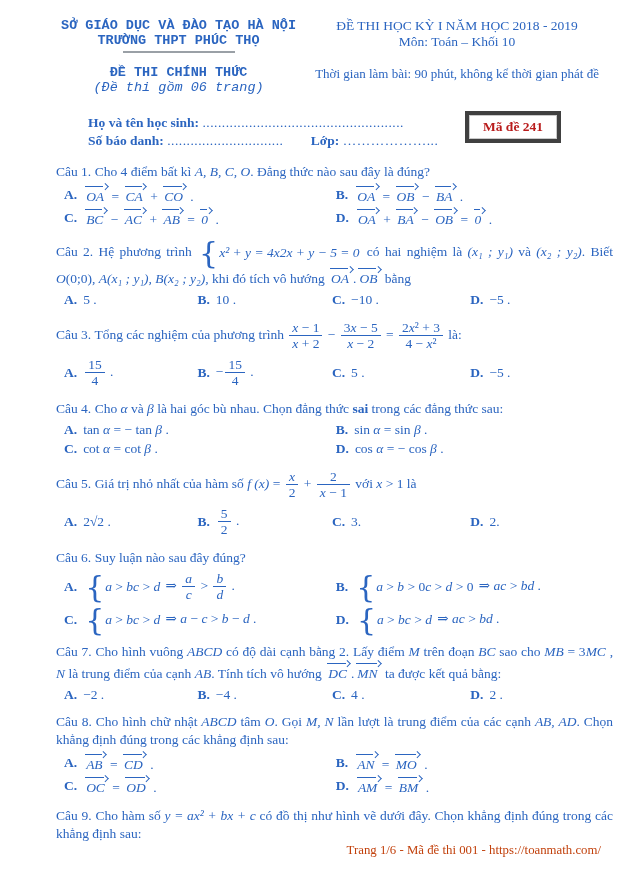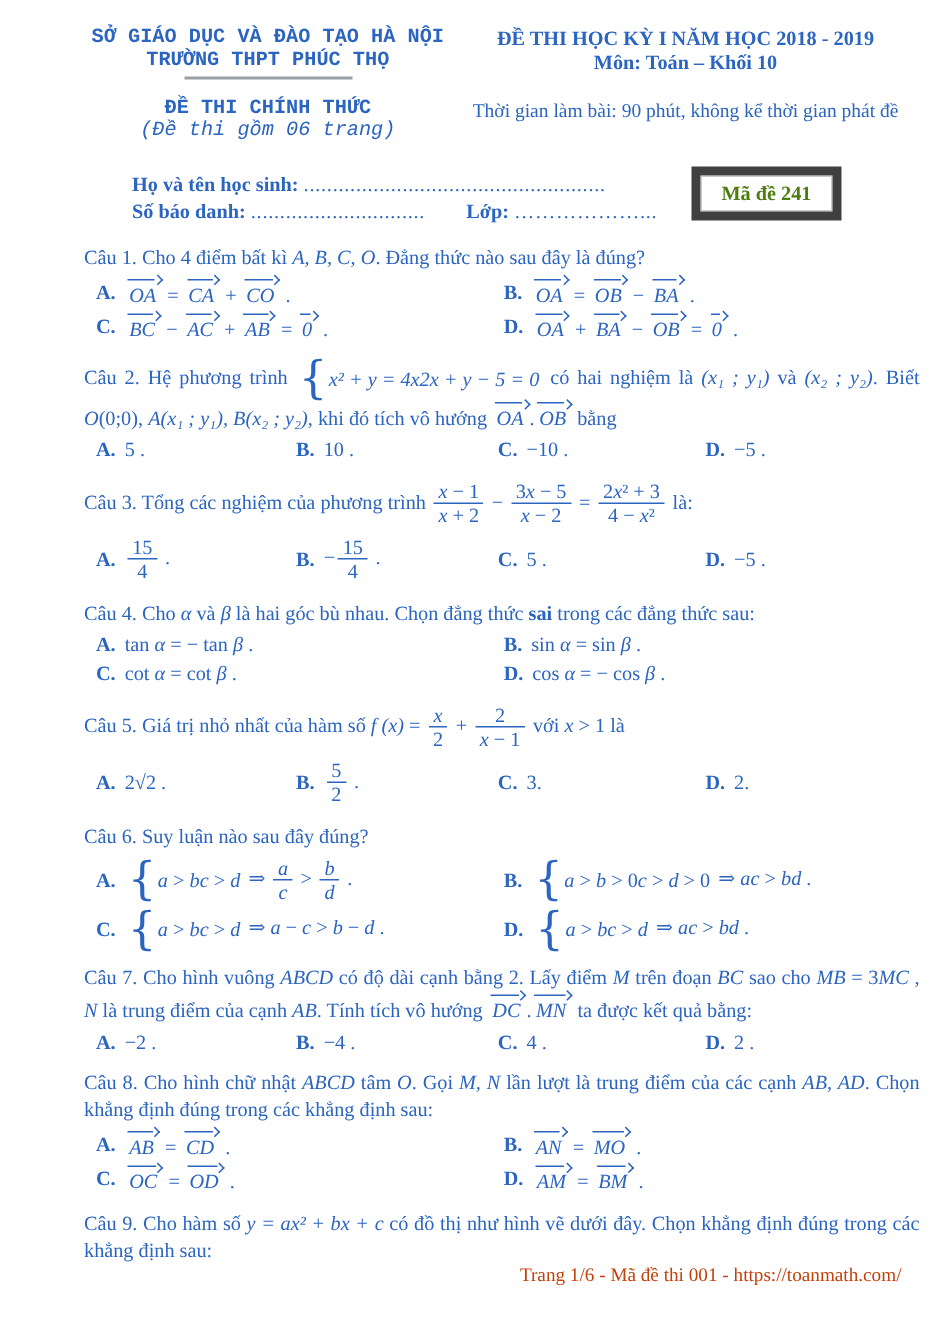--- a/index.html
+++ b/index.html
@@ -13,32 +13,32 @@
 
   
   .hdr{display:flex;}
   .hdr-left{width:44%;text-align:center;font-family:Liberation Mono, monospace;}
   .hdr-right{width:56%;text-align:center;}
   .hl1{font-weight:600;}
   .hl2{font-weight:bold;}
   .hdr-rule{width:112px;height:2px;background:#9aa0a6;margin:3px auto 0;}
   .hl3{font-weight:bold;margin-top:12px;}
   .hl4{font-style:italic;}
-  .hr1,.hr2{font-weight:bold;}
+  .hr1,.hr2{font-weight:normal;}
   .hr3{margin-top:16px;font-size:13px;}
 
   
   .student{position:relative;margin-top:20px;padding-left:8px;}
   .st-line{margin-top:2px;}
   .st-label{font-weight:bold;margin-left:24px;}
   .dots{letter-spacing:.5px;}
   .code-box{
     position:absolute;right:52px;top:-4px;
-    border:6px solid #404040;box-shadow:0 0 0 1px #c9c9c9 inset;
-    padding:4px 14px;color:#4d7c0f;font-weight:bold;background:#fff;
+    border:4px solid #404040;box-shadow:0 0 0 1px #c9c9c9 inset;
+    padding:4px 14px;color:#b91c1c;font-weight:bold;background:#fff;
   }
 
   
   .qwrap{margin-top:14px;}
   .q{margin-bottom:10px;}
   .stem{margin:0;text-align:justify;line-height:1.32;}
   .qn{font-weight:normal;}
   .opts{display:grid;padding-left:8px;margin-top:3px;row-gap:2px;}
   .cols2{grid-template-columns:49.5% auto;}
   .cols4{grid-template-columns:24.3% 24.5% 25.2% auto;}

